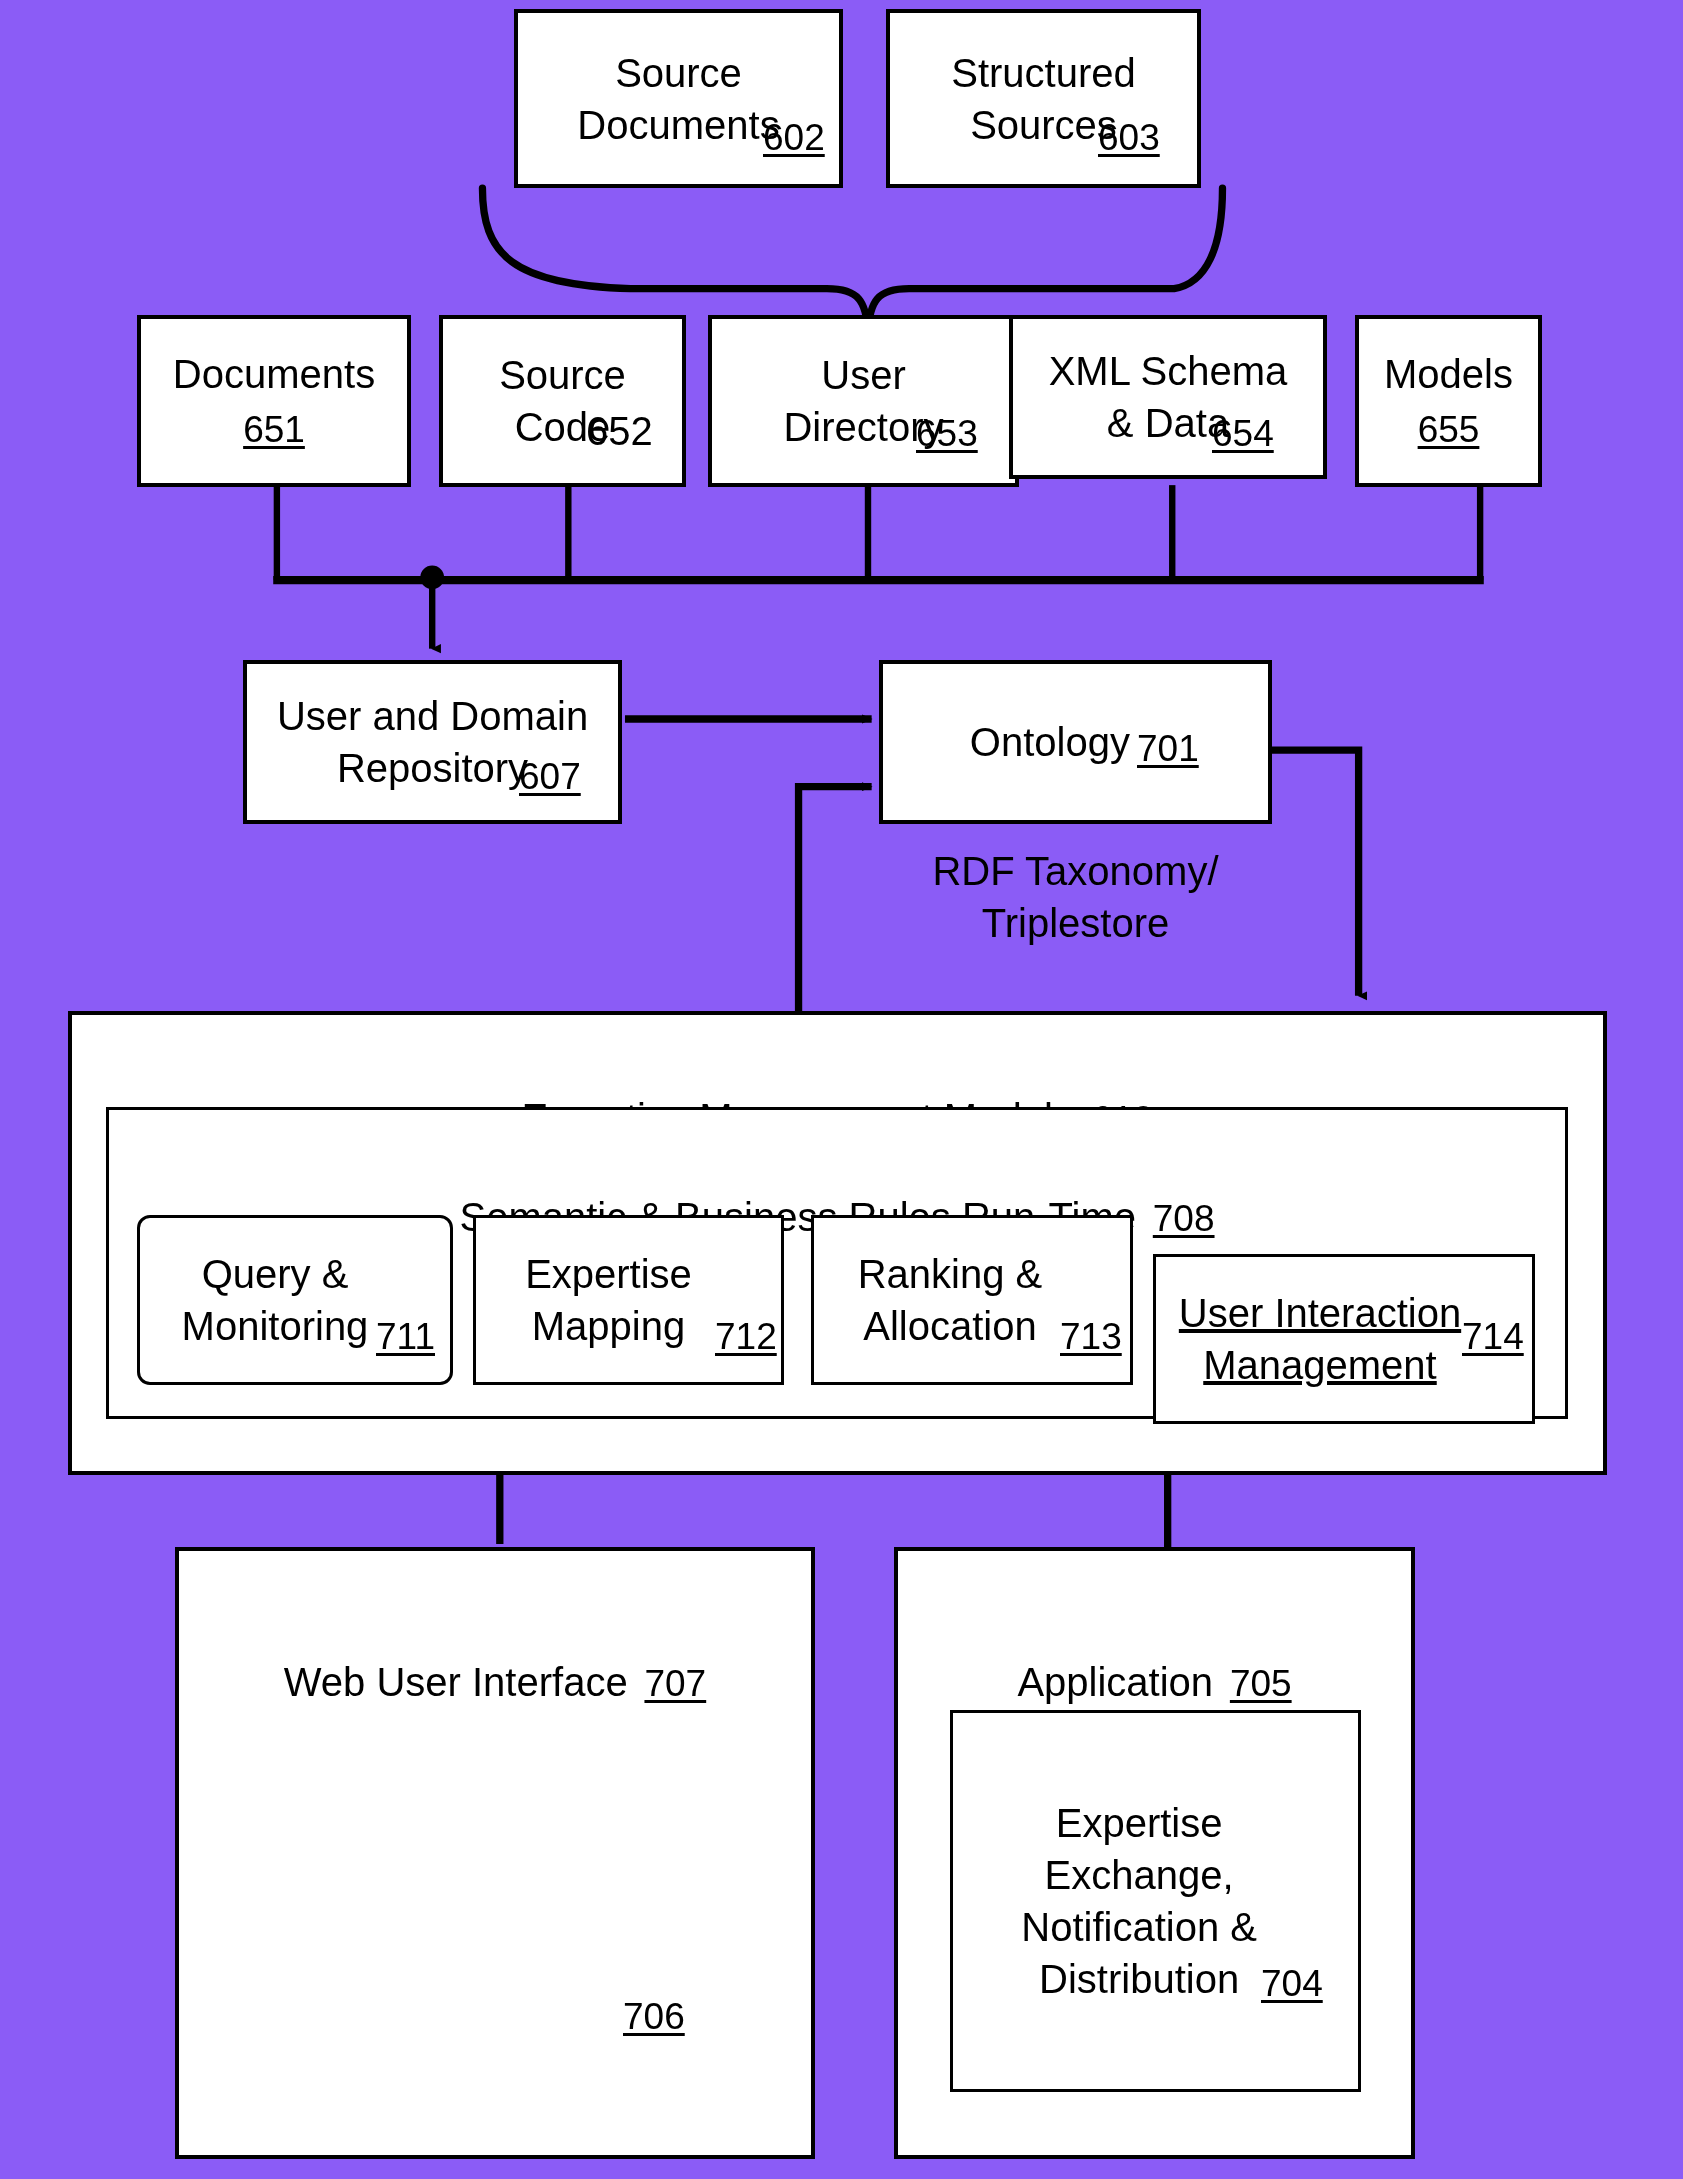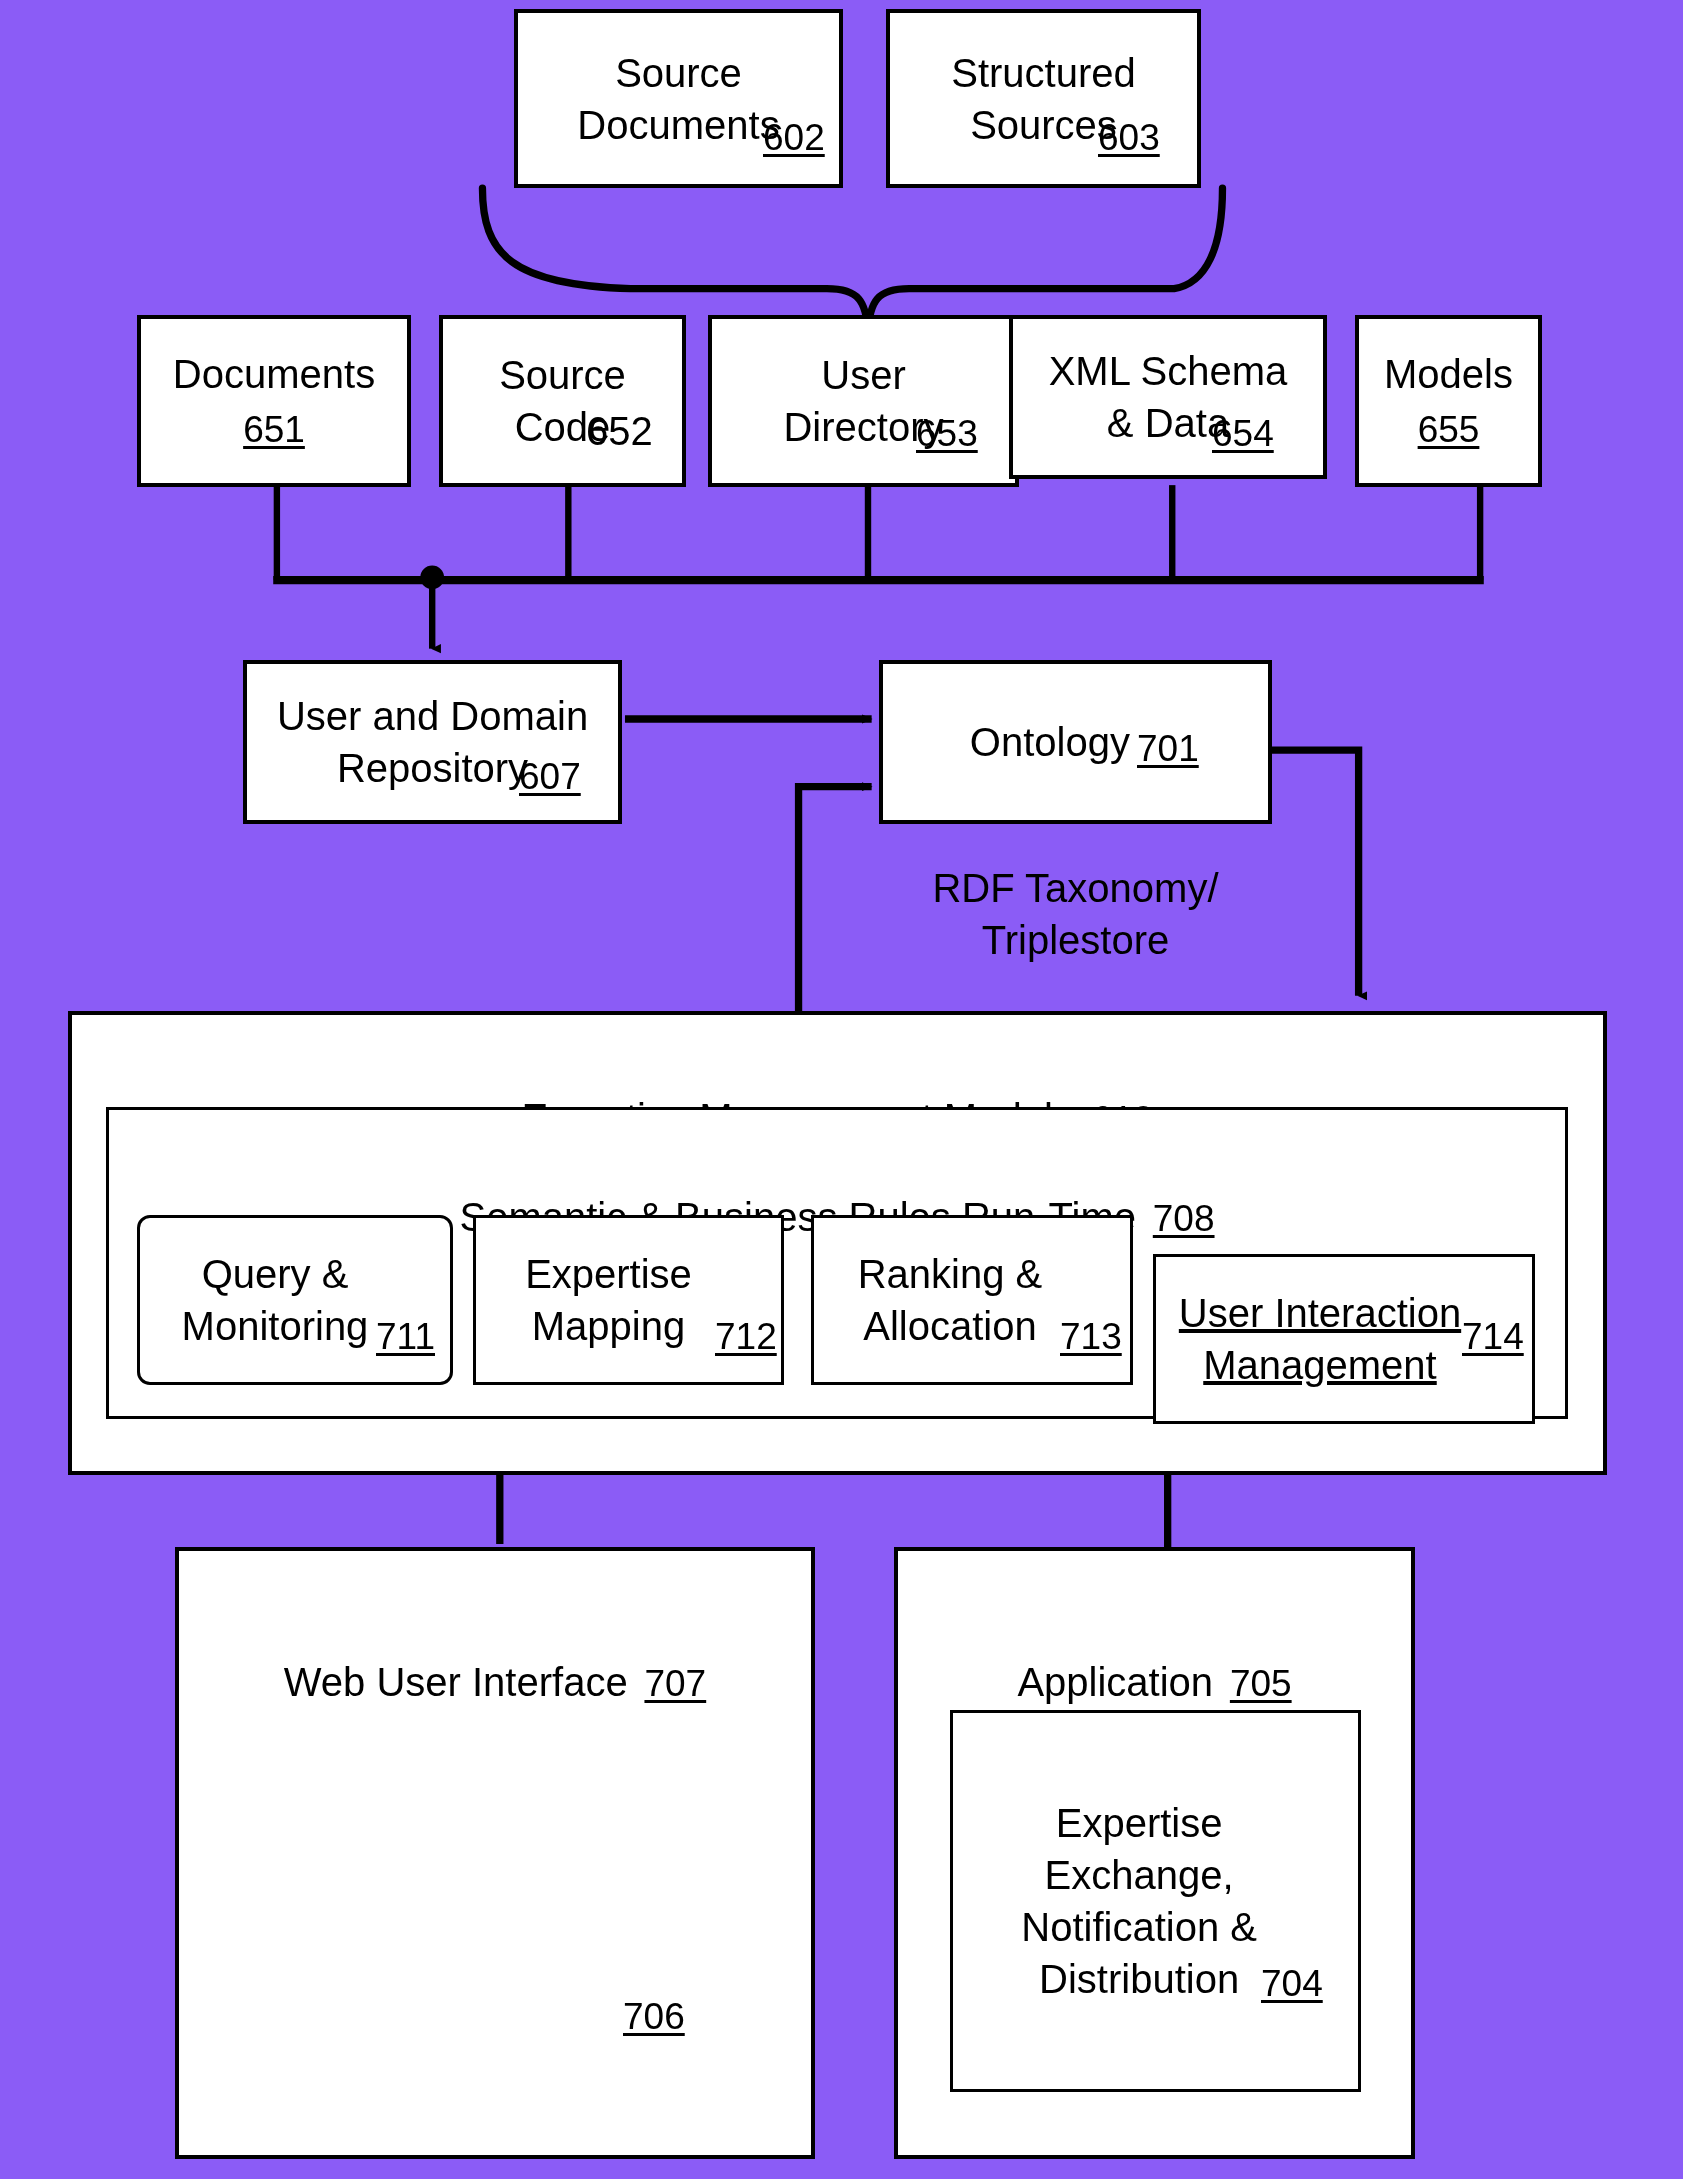--- a/index.html
+++ b/index.html
@@ -152,21 +152,21 @@
     <div class="lbl f44">User and Domain
 Repository</div>
   </div>
   <div class="ref f40" style="position:absolute; left:519px; top:756px;">607</div>
 
   <div class="box" style="left:879px; top:660px; width:393px; height:164px;">
     <div class="lbl f44" style="transform:translateX(-25.6px);">Ontology</div>
   </div>
   <div class="ref f40" style="position:absolute; left:1137px; top:728px;">701</div>
 
-  <div class="freetext f44" style="left:879px; top:845px; width:393px;margin-top:17px;">RDF Taxonomy/
+  <div class="freetext f44" style="left:879px; top:845px; width:393px;">RDF Taxonomy/
 Triplestore</div>
 
   <div class="box" style="left:68px; top:1011px; width:1539px; height:464px; justify-content:flex-start;">
   </div>
   <div class="freetext f44" style="left:68px; top:1040px; width:1539px;">
     <span>Expertise Management Module</span><span class="gap"></span><span class="ref f40">618</span>
   </div>
 
   <div class="box thin" style="left:106px; top:1107px; width:1462px; height:312px; justify-content:flex-start;">
   </div>

